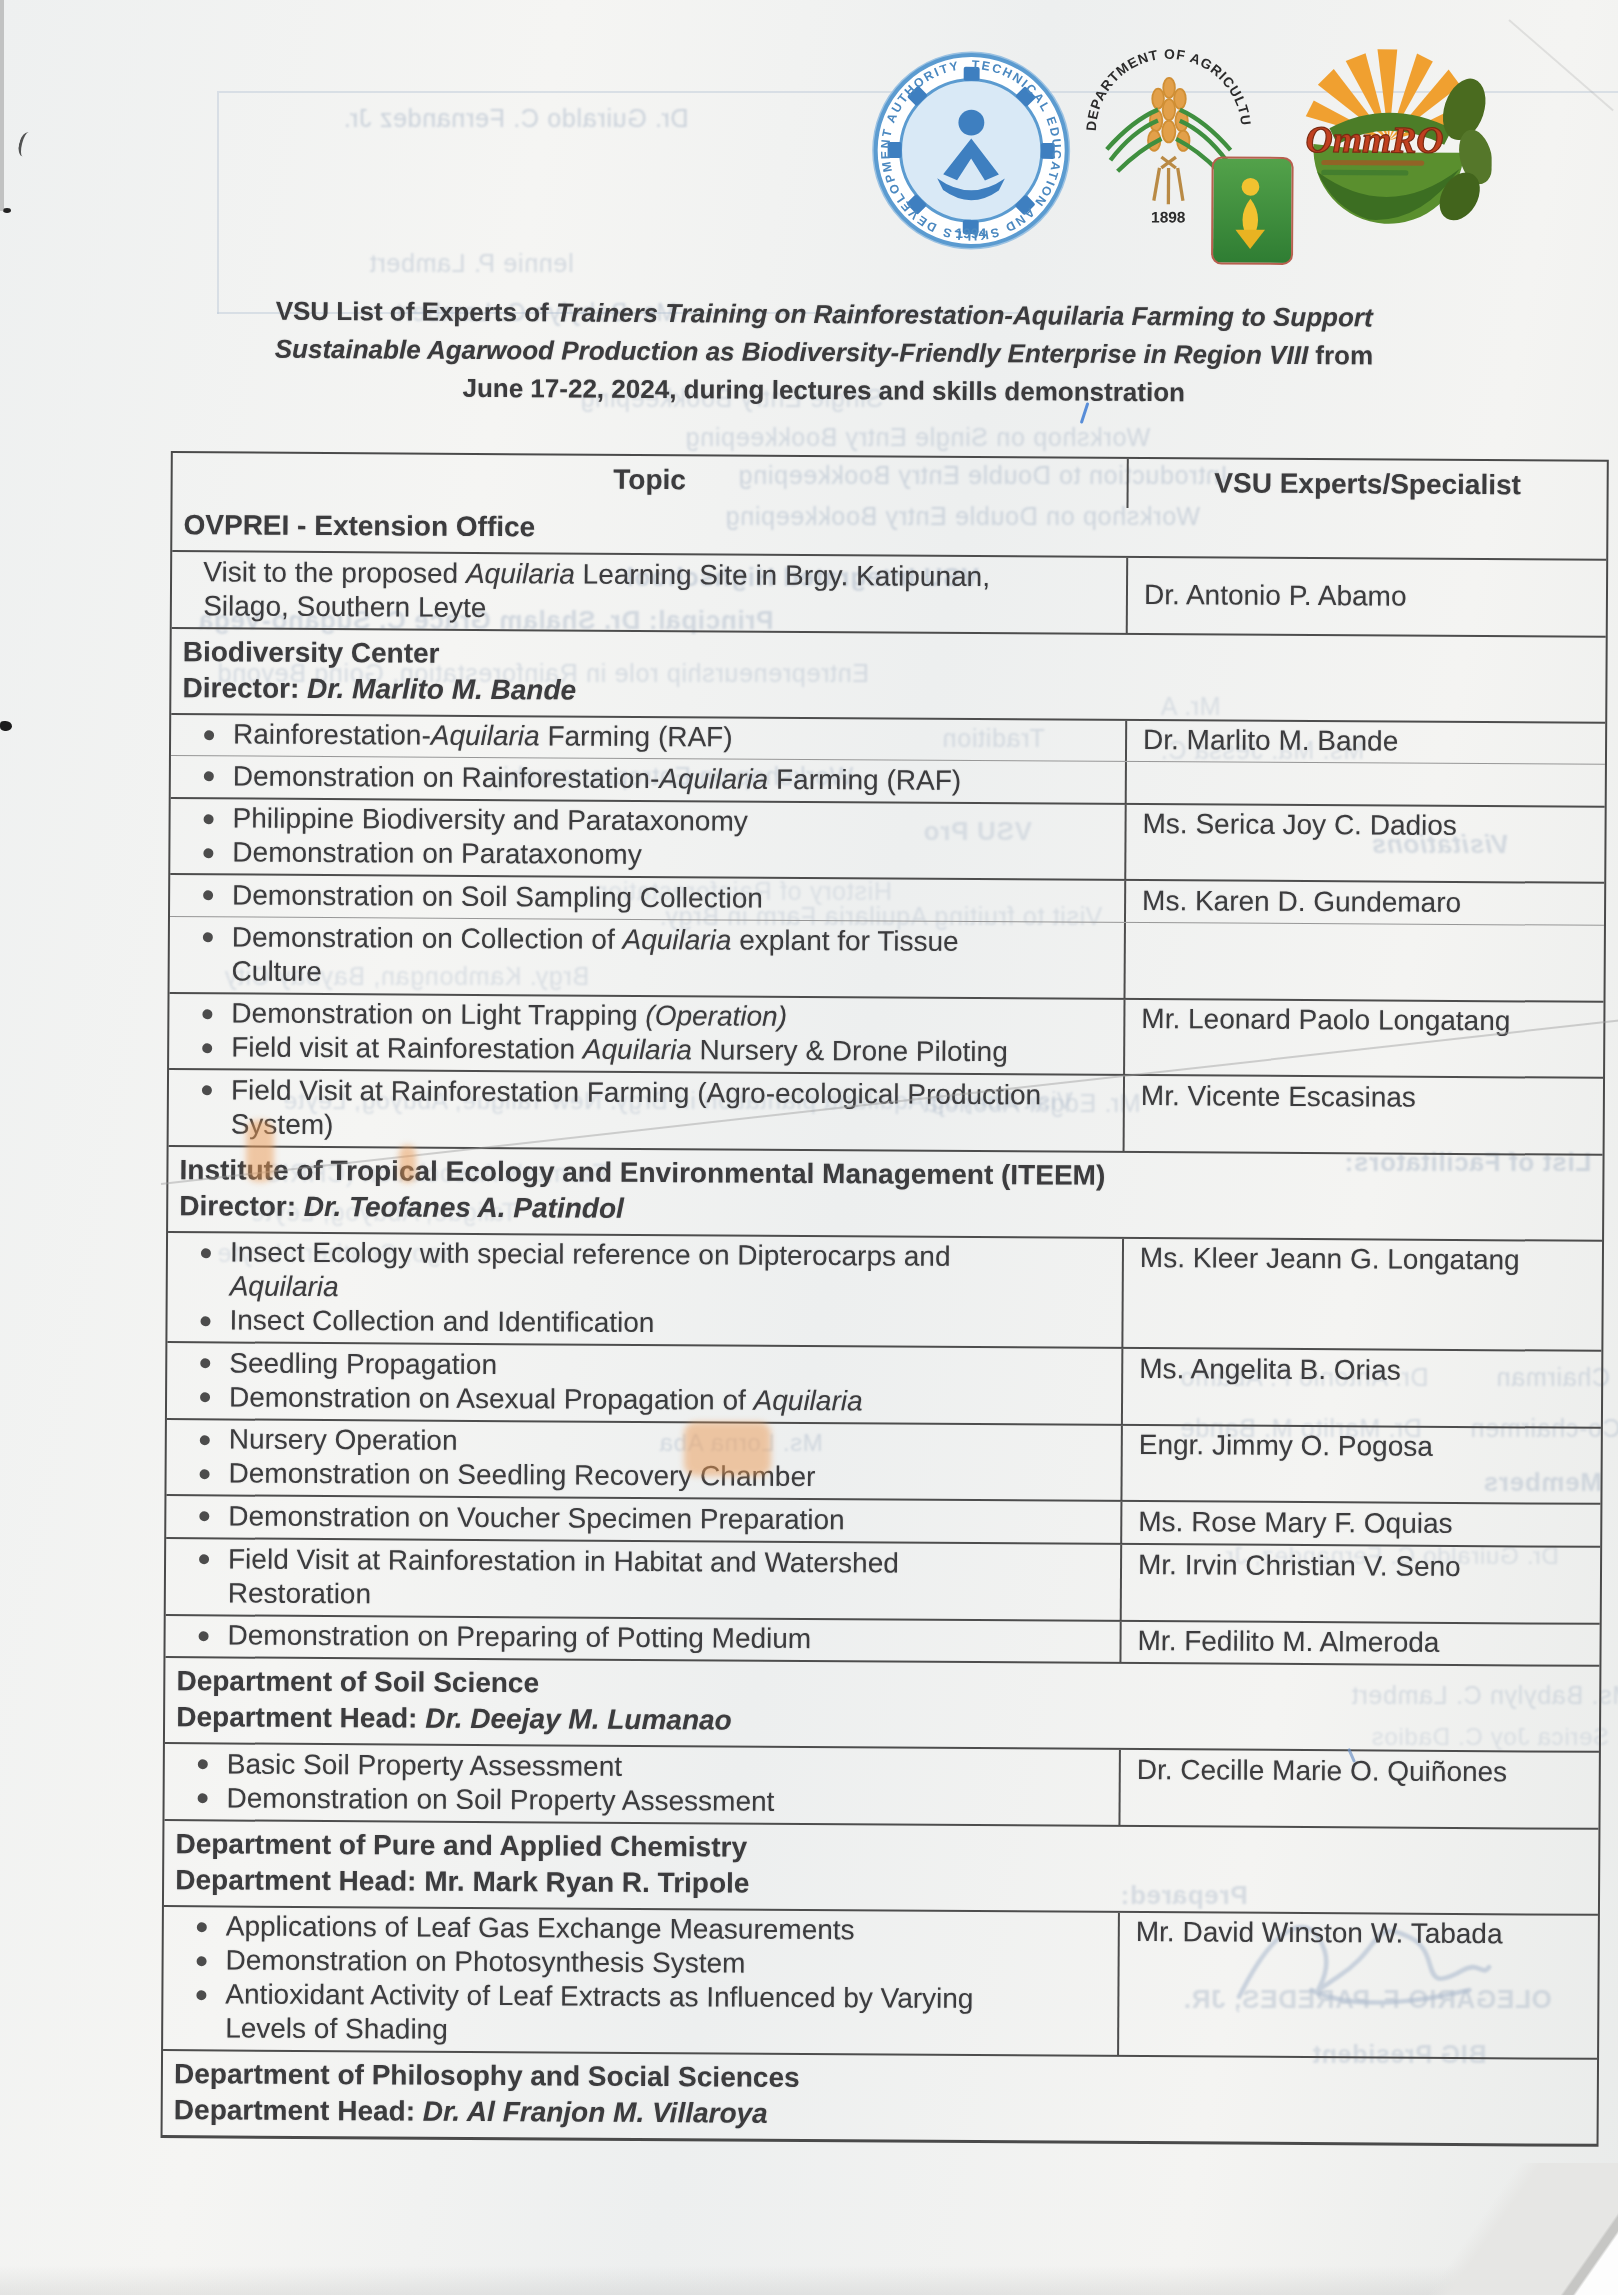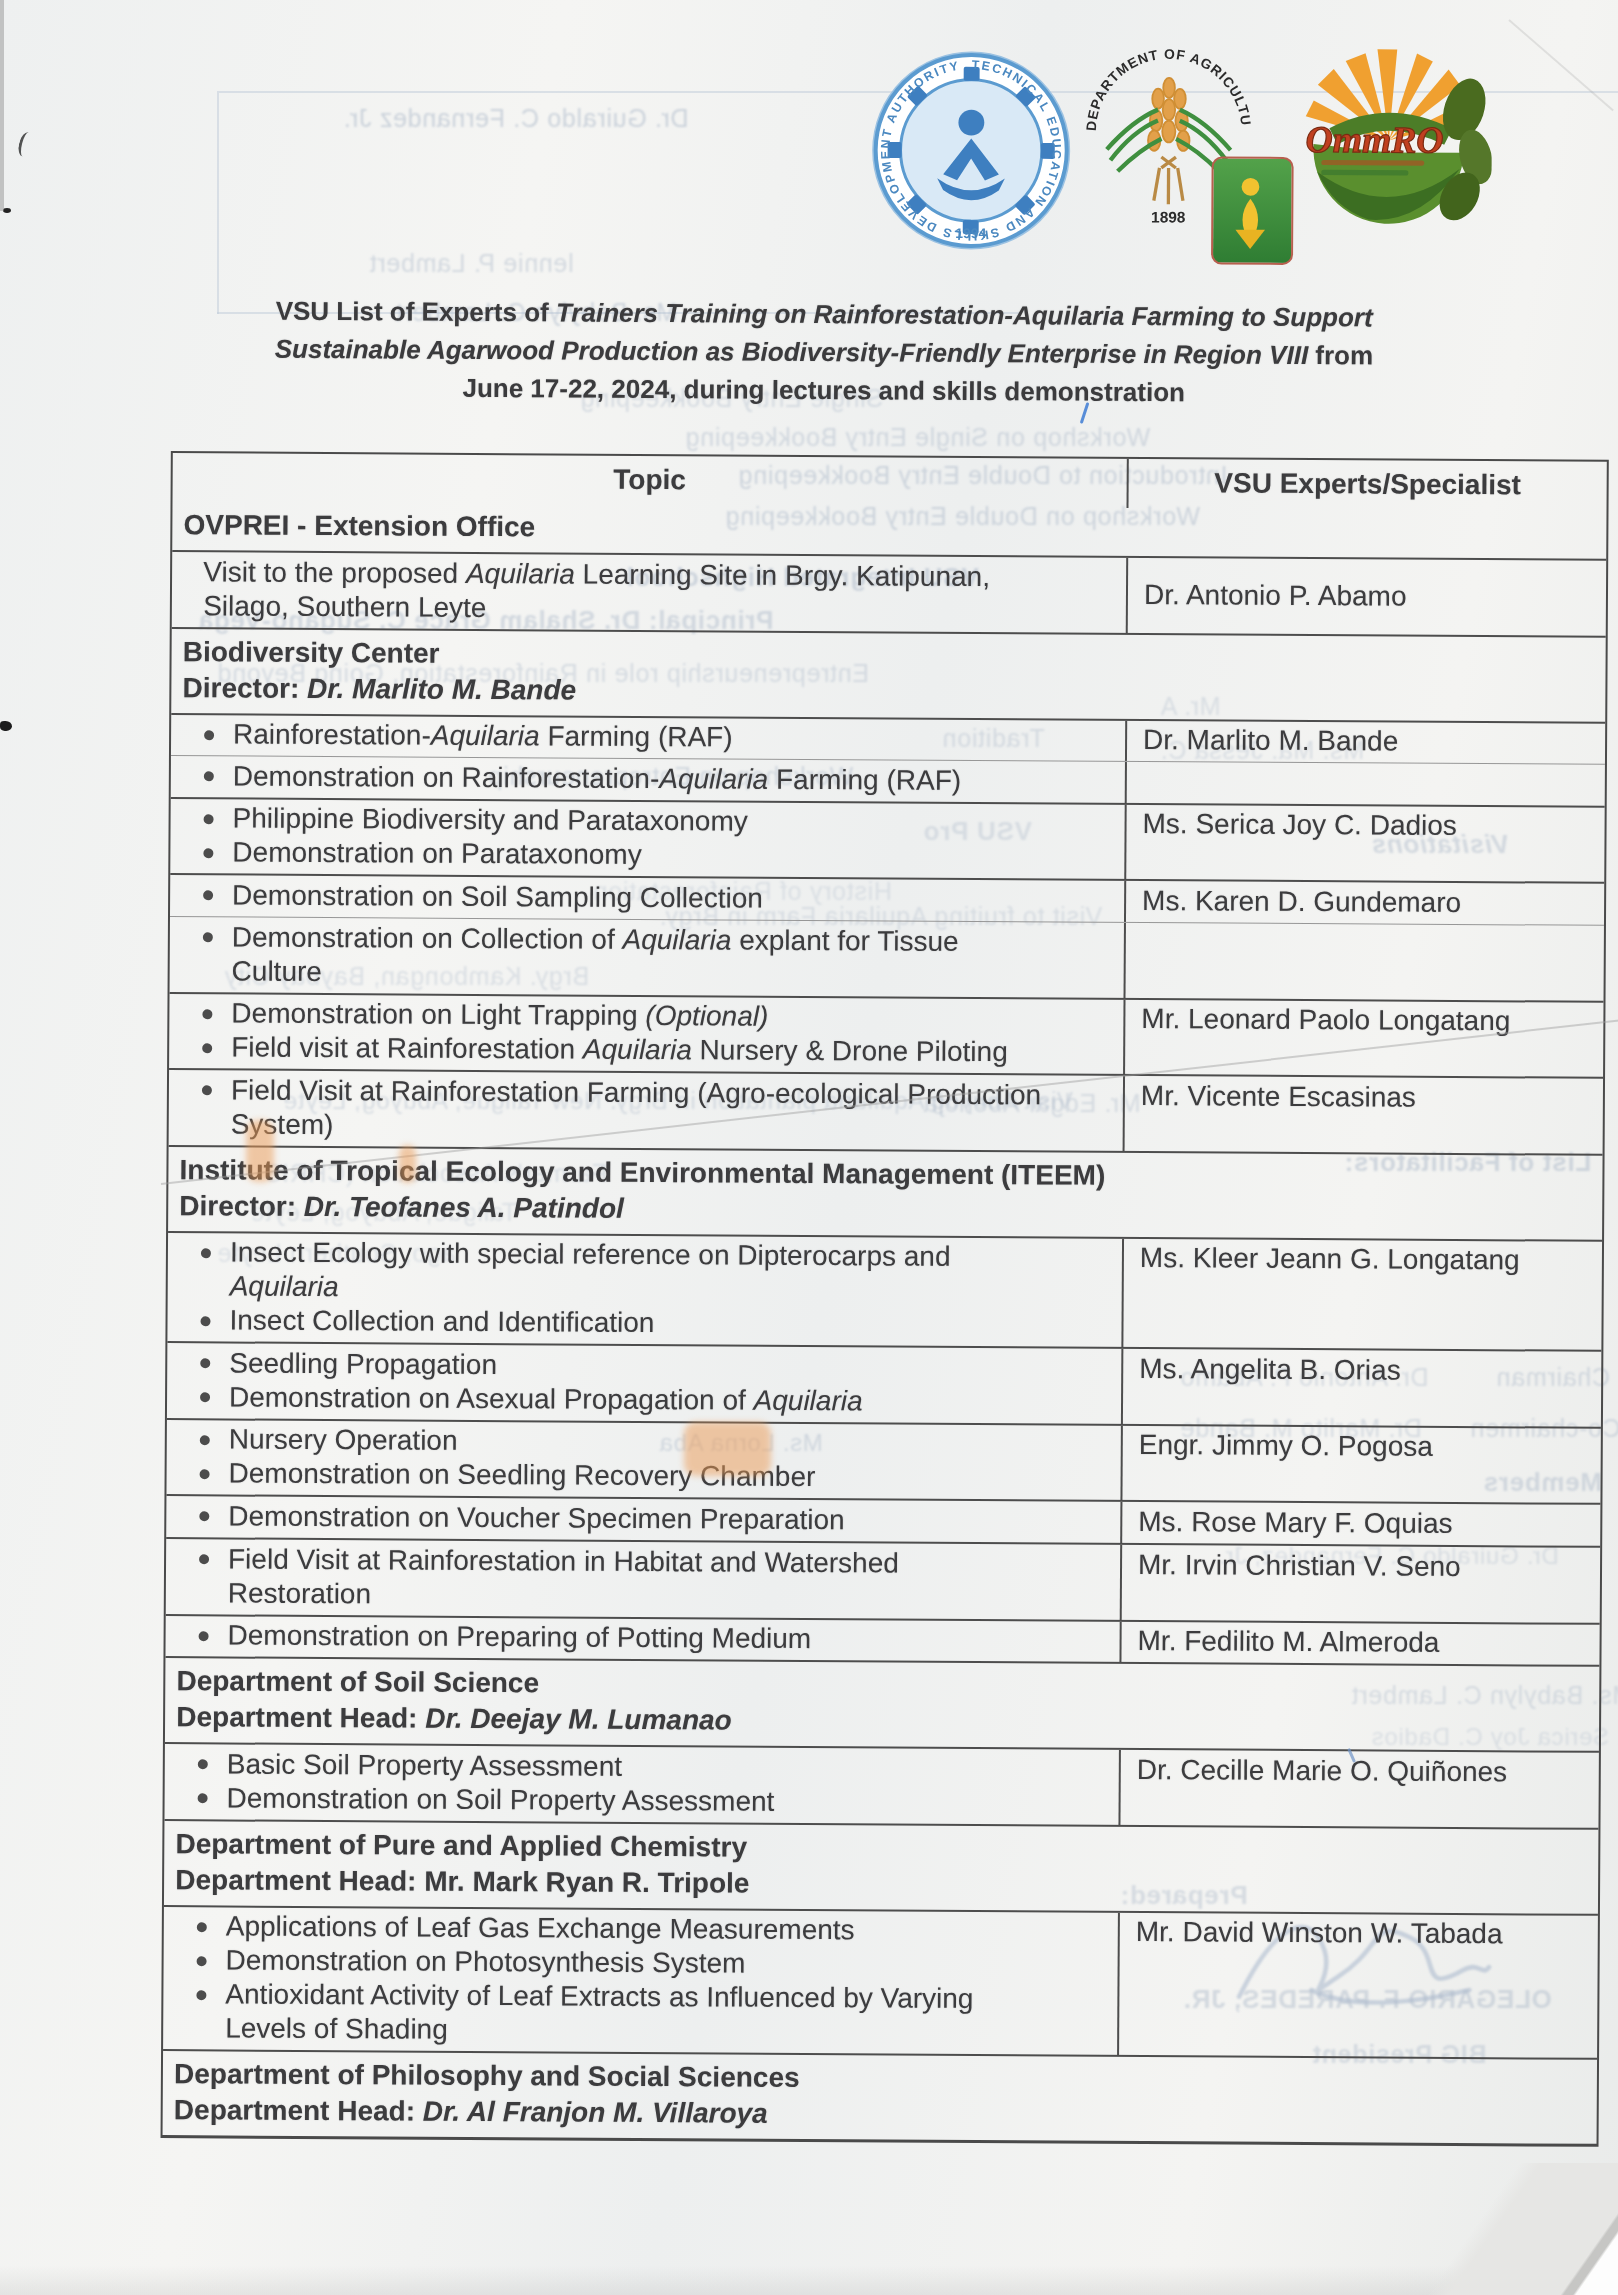--- a/index.html
+++ b/index.html
@@ -296,21 +296,21 @@
             <div class="tline">Demonstration on Collection of <i>Aquilaria</i> explant for Tissue</div>
             <div class="tline">Culture</div>
           </div>
         </div>
         <div class="cell-expert"></div>
       </div>
       <div class="row bt-heavy">
         <div class="cell-topic">
           <div class="topic-item">
             <span class="blt"></span>
-            <div class="tline">Demonstration on Light Trapping <i>(Optional)</i></div>
+            <div class="tline">Demonstration on Light Trapping <i>(Operation)</i></div>
           </div>
           <div class="topic-item">
             <span class="blt"></span>
             <div class="tline">Field visit at Rainforestation <i>Aquilaria</i> Nursery &amp; Drone Piloting</div>
           </div>
         </div>
         <div class="cell-expert">
           <div class="expert-name">Mr. Leonard Paolo Longatang</div>
         </div>
       </div>

